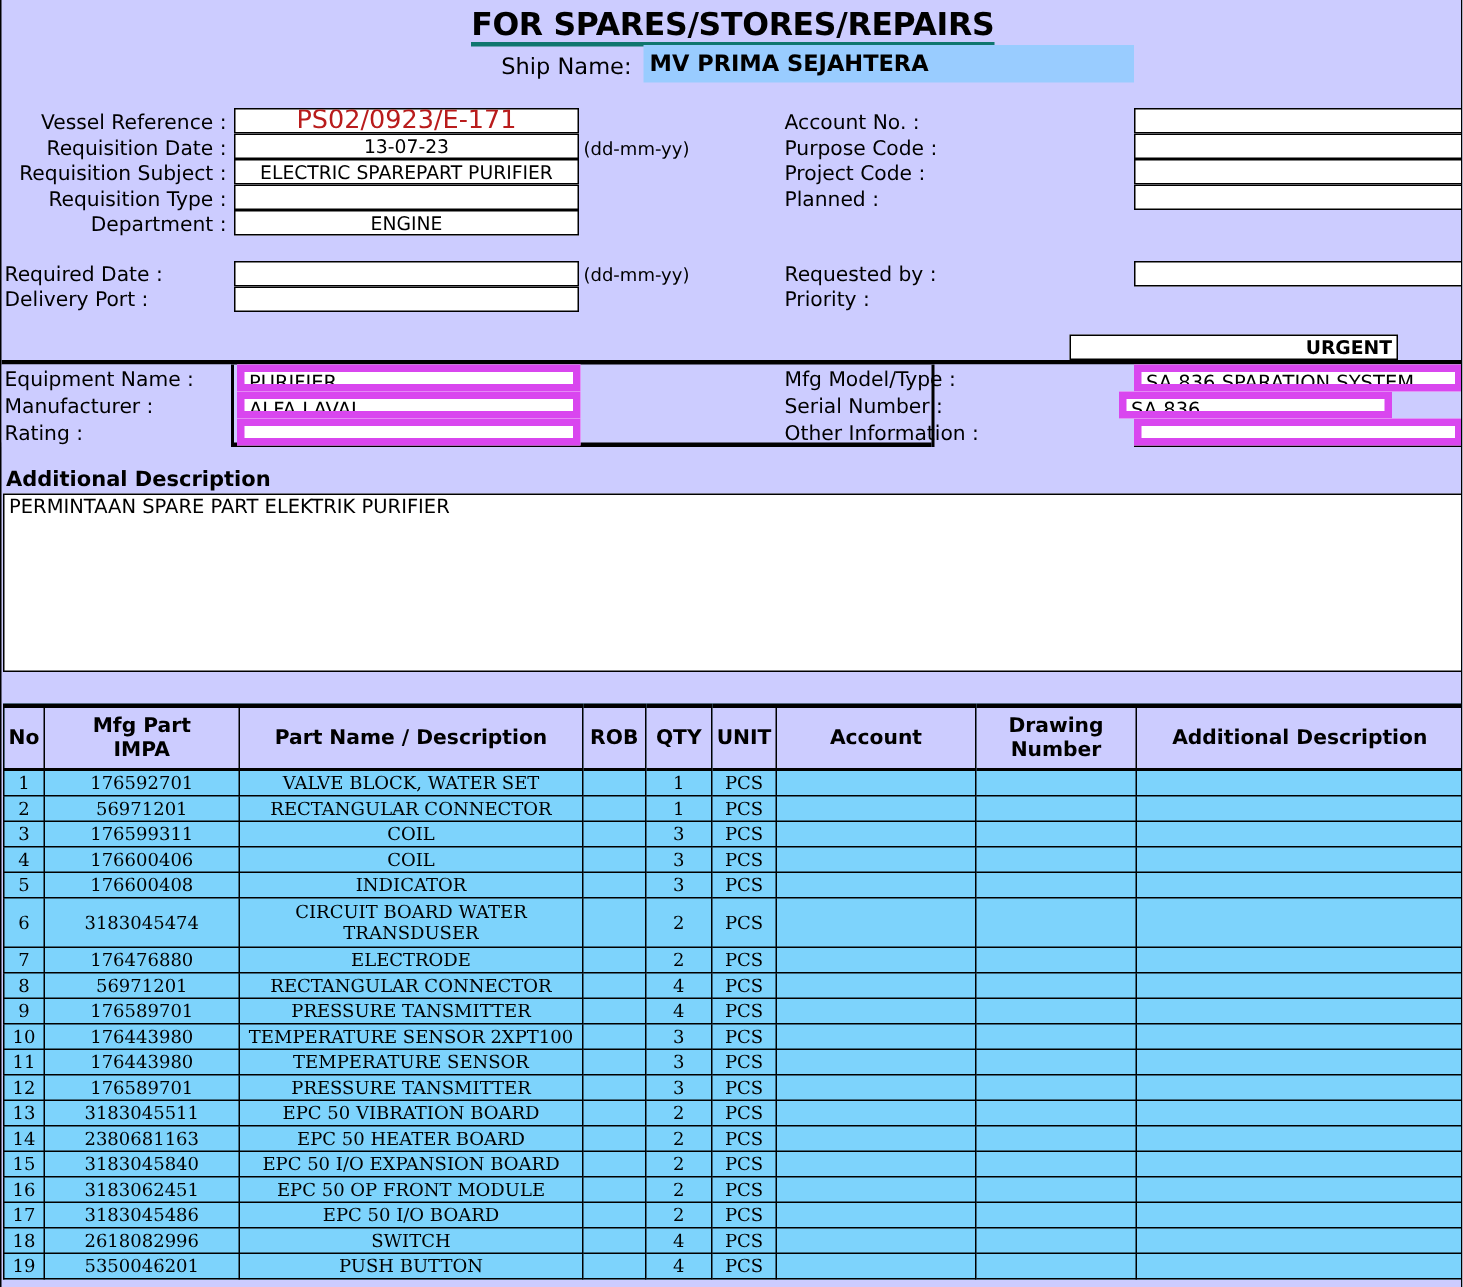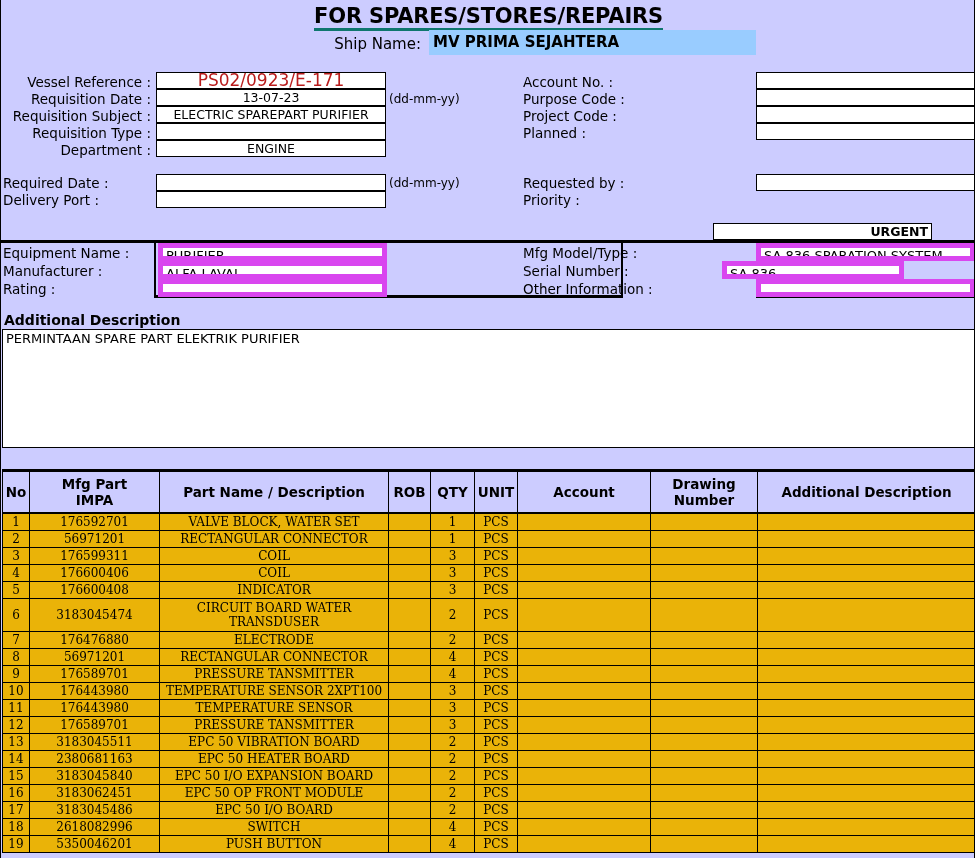--- a/index.html
+++ b/index.html
@@ -164,21 +164,21 @@
     line-height: 16px;
     color: #000;
   }
   
   #parts-table {
     position: absolute;
     left: 1px; top: 469px;
     width: 973px;
     border-collapse: collapse;
     table-layout: fixed;
-    background: #eab308;
+    background: #7dd3fc;
   }
   #parts-table th {
     background: #ccccff;
     border: 1px solid #000;
     font-size: 13.5px;
     font-weight: bold;
     color: #000;
     padding: 2px 1px;
     height: 36px;
     vertical-align: middle;
@@ -274,21 +274,21 @@
     <div class="eq-lbl" style="left:2px; top:20px;">Manufacturer :</div>
     <div class="eq-fld" style="left:157px; top:18px; width:229px;">ALFA LAVAL</div>
 
     <div class="eq-lbl" style="left:2px; top:38px;">Rating :</div>
     <div class="eq-fld" style="left:157px; top:36px; width:229px;"></div>
 
     <div class="eq-lbl" style="left:522px; top:2px;">Mfg Model/Type :</div>
     <div class="eq-fld" style="left:755px; top:0px; width:219px;">SA 836 SPARATION SYSTEM</div>
 
     <div class="eq-lbl" style="left:522px; top:20px;">Serial Number :</div>
-    <div class="eq-fld" style="left:721px; top:18px; width:182px;">SA 836</div>
+    <div class="eq-fld" style="left:745px; top:18px; width:182px;">SA 836</div>
 
     <div class="eq-lbl" style="left:522px; top:38px;">Other Information :</div>
     <div class="eq-fld" style="left:755px; top:36px; width:219px;"></div>
   </div>
 
   <div id="addl-title">Additional Description</div>
   <div id="addl-box">
     <div id="addl-text">PERMINTAAN SPARE PART  ELEKTRIK PURIFIER</div>
   </div>
 

